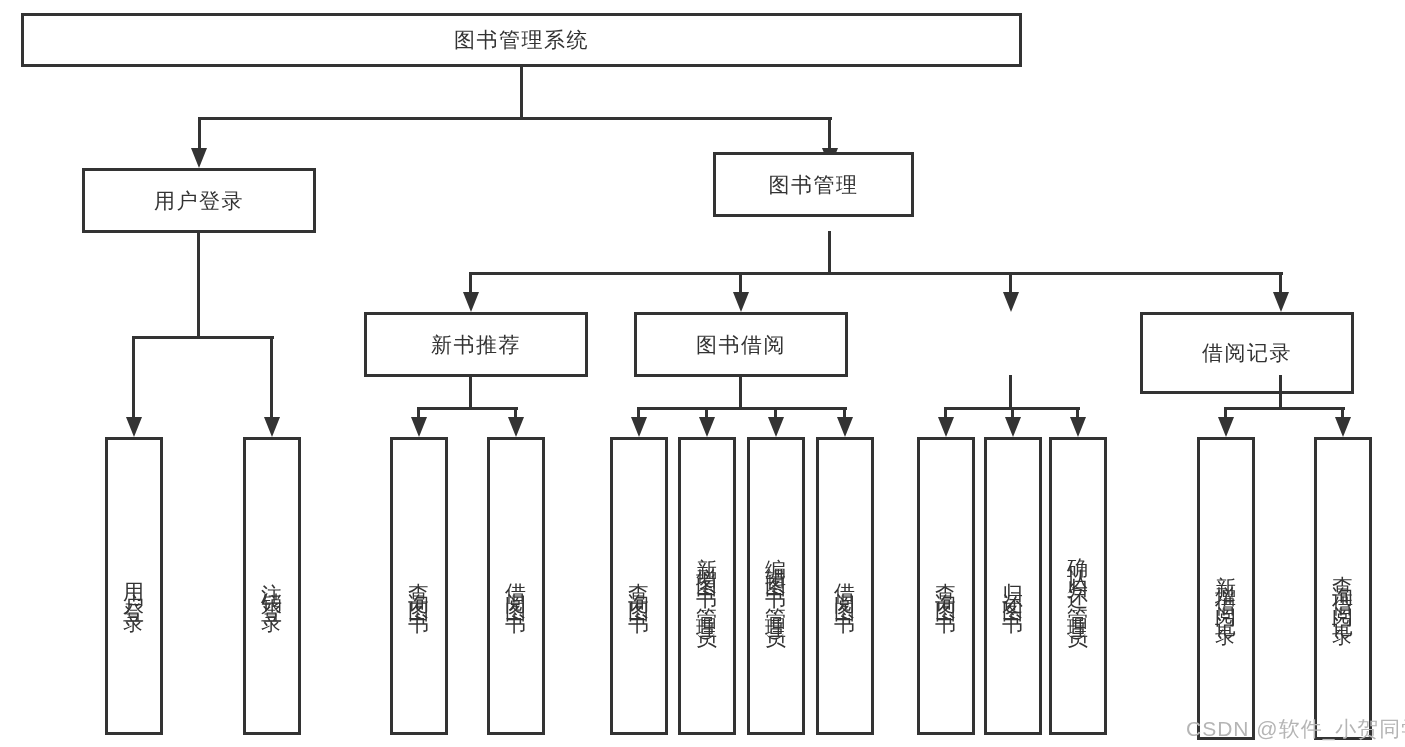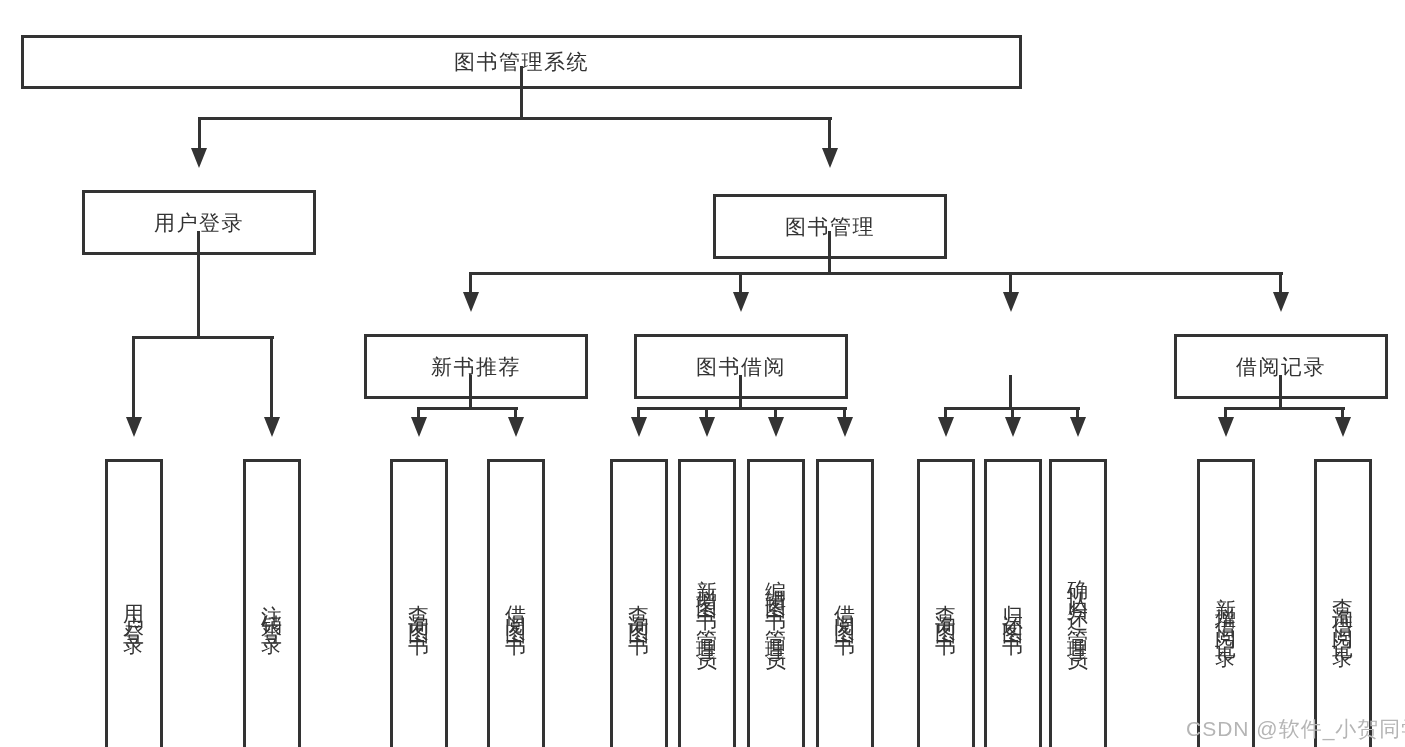--- a/index.html
+++ b/index.html
@@ -16,21 +16,20 @@
     box-sizing: border-box;
     border: 3px solid var(--line, #333333);
     background: #fff;
     color: var(--text, #333333);
     display: flex;
     align-items: center;
     justify-content: center;
     font-size: 21px;
     letter-spacing: 1.5px;
     text-align: center;
-    margin-top: 22px;
   }
   .vbox {
     writing-mode: vertical-rl;
     text-orientation: mixed;
     letter-spacing: 10px;
     line-height: 1;
     font-size: 21px;
   }
   .hline, .vline {
     position: absolute;
@@ -64,21 +63,21 @@
   <div class="box" style="left:21px; top:13px; width:1001px; height:54px;">图书管理系统</div>
 
   <div class="vline" style="left:520px; top:66px; height:53px;"></div>
   <div class="hline" style="left:198px; top:117px; width:634px;"></div>
   <div class="vline" style="left:198px; top:117px; height:34px;"></div>
   <div class="arrow" style="left:191px; top:148px;"></div>
   <div class="vline" style="left:828px; top:117px; height:34px;"></div>
   <div class="arrow" style="left:822px; top:148px;"></div>
 
   <div class="box" style="left:82px; top:168px; width:234px; height:65px;">用户登录</div>
-  <div class="box" style="left:713px; top:172px; width:234px; height:65px;">图书管理</div>
+  <div class="box" style="left:713px; top:152px; width:201px; height:65px;">图书管理</div>
 
   <div class="vline" style="left:197px; top:231px; height:107px;"></div>
   <div class="hline" style="left:132px; top:336px; width:142px;"></div>
   <div class="vline" style="left:132px; top:336px; height:85px;"></div>
   <div class="arrow" style="left:126px; top:417px;"></div>
   <div class="vline" style="left:270px; top:336px; height:85px;"></div>
   <div class="arrow" style="left:264px; top:417px;"></div>
 
   <div class="vline" style="left:828px; top:231px; height:44px;"></div>
   <div class="hline" style="left:469px; top:272px; width:814px;"></div>
@@ -86,21 +85,21 @@
   <div class="arrow" style="left:463px; top:292px;"></div>
   <div class="vline" style="left:739px; top:272px; height:24px;"></div>
   <div class="arrow" style="left:733px; top:292px;"></div>
   <div class="vline" style="left:1009px; top:272px; height:24px;"></div>
   <div class="arrow" style="left:1003px; top:292px;"></div>
   <div class="vline" style="left:1279px; top:272px; height:24px;"></div>
   <div class="arrow" style="left:1273px; top:292px;"></div>
 
   <div class="box" style="left:364px; top:312px; width:224px; height:65px;">新书推荐</div>
   <div class="box" style="left:634px; top:312px; width:214px; height:65px;">图书借阅</div>
-  <div class="box" style="left:1174px; top:312px; width:214px; height:65px;">借阅记录</div>
+  <div class="box" style="left:1140px; top:312px; width:214px; height:82px;">借阅记录</div>
 
   <div class="vline" style="left:469px; top:375px; height:34px;"></div>
   <div class="hline" style="left:417px; top:407px; width:101px;"></div>
   <div class="vline" style="left:417px; top:407px; height:14px;"></div>
   <div class="arrow" style="left:411px; top:417px;"></div>
   <div class="vline" style="left:514px; top:407px; height:14px;"></div>
   <div class="arrow" style="left:508px; top:417px;"></div>
 
   <div class="vline" style="left:739px; top:375px; height:34px;"></div>
   <div class="hline" style="left:637px; top:407px; width:210px;"></div>

